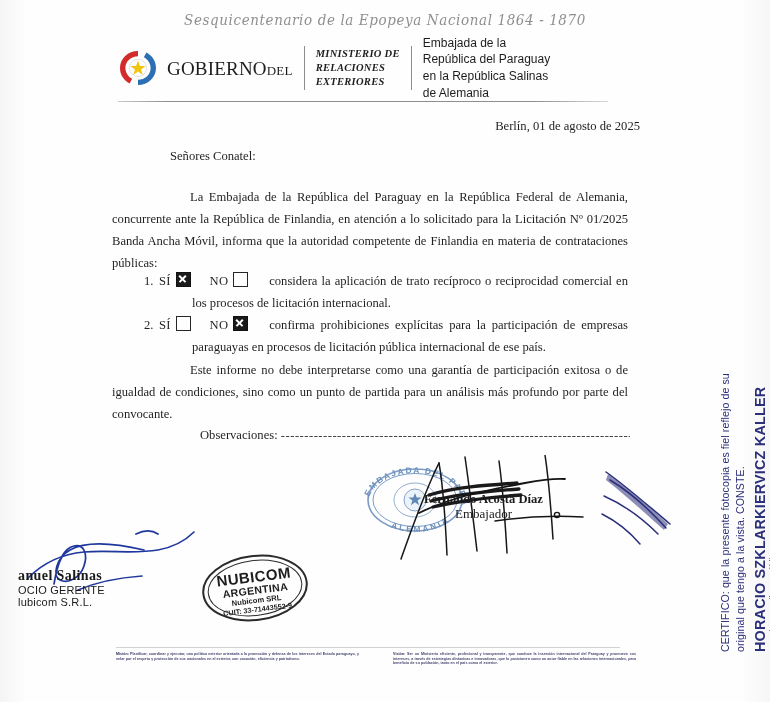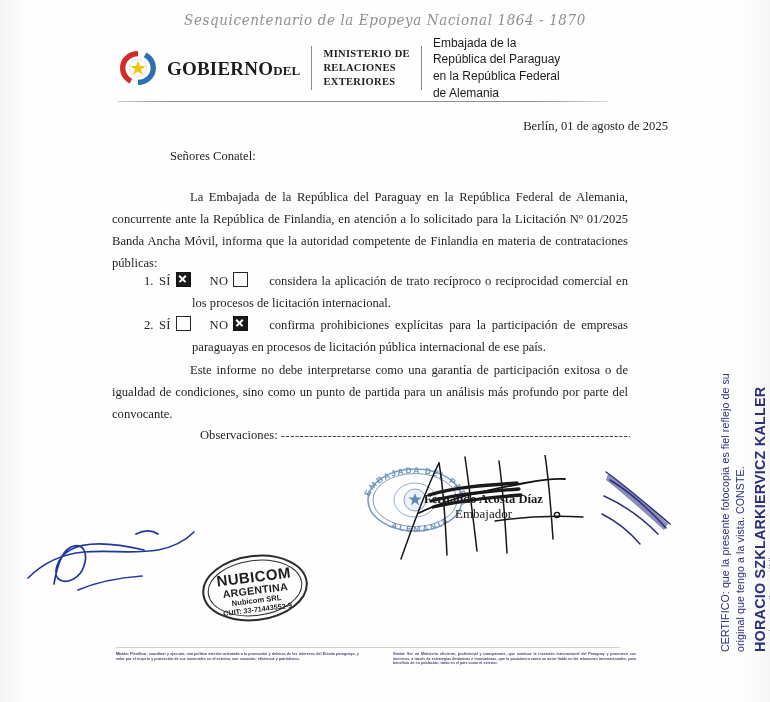--- a/index.html
+++ b/index.html
@@ -43,44 +43,44 @@
   }
   .crest{
     width:40px;height:40px;position:relative;flex:0 0 40px;margin-right:9px;
   }
   .crest svg{display:block;width:40px;height:40px;}
   .gov-name{
     flex:0 0 auto;line-height:1.0;
     font-family:"Liberation Serif", serif;
     color:#1d1d1d;
   }
-  .gov-name .l1{font-size:19px;font-weight:bold;letter-spacing:.2px;text-align:right;}
+  .gov-name .l1{font-size:19px;font-weight:normal;letter-spacing:.2px;text-align:right;}
   .gov-name .l1 .small{font-size:13px;}
   .gov-name .l2{font-size:19px;font-weight:bold;letter-spacing:.2px;margin-top:-1px;}
   .vrule{
     width:1px;background:#8c8c8c;height:44px;margin:0 11px;flex:0 0 1px;
   }
   .ministry{
     font-family:"Liberation Serif", serif;
     font-weight:bold;font-size:10.5px;line-height:1.35;letter-spacing:.3px;
-    color:#1d1d1d;flex:0 0 auto;
+    color:#1d1d1d;flex:0 0 auto;font-style:italic;
   }
   .embassy{
     font-family:"Liberation Sans", sans-serif;
     font-size:12px;line-height:1.38;color:#1d1d1d;flex:0 0 auto;
   }
   .head-rule{
     position:absolute;left:118px;top:101px;width:490px;height:1px;
     background:linear-gradient(to right,#c9c9c9,#8f8f8f 10%,#8f8f8f 85%,#d8d8d8);
   }
 
   
   .date-line{
     position:absolute;left:0;top:119px;width:640px;text-align:right;
-    font-size:12.6px;color:#1f1f1f;padding-left:28px;
+    font-size:12.6px;color:#1f1f1f;
   }
   .salutation{
     position:absolute;left:146px;top:149px;font-size:12.6px;color:#1f1f1f;margin-left:24px;
   }
   .para{
     position:absolute;font-size:12.6px;line-height:22px;
     text-align:justify;color:#1f1f1f;
   }
   .para.p1{left:112px;top:186px;width:516px;text-indent:78px;}
   .para.p2{left:112px;top:359px;width:516px;text-indent:78px;}
@@ -223,21 +223,21 @@
       <div>MINISTERIO DE</div>
       <div>RELACIONES</div>
       <div>EXTERIORES</div>
     </div>
 
     <div class="vrule"></div>
 
     <div class="embassy">
       <div>Embajada de la</div>
       <div>República del Paraguay</div>
-      <div>en la República Federal</div>
+      <div>en la República Salinas</div>
       <div>de Alemania</div>
     </div>
   </div>
   <div class="head-rule"></div>
 
   <div class="date-line">Berlín, 01 de agosto de 2025</div>
 
   <div class="salutation">Señores Conatel:</div>
 
   <div class="para p1">La Embajada de la República del Paraguay en la República Federal de Alemania, concurrente ante la República de Finlandia, en atención a lo solicitado para la Licitación Nº 01/2025 Banda Ancha Móvil, informa que la autoridad competente de Finlandia en materia de contrataciones públicas:</div>
@@ -309,20 +309,25 @@
     <svg viewBox="0 0 190 70">
       <g fill="none" stroke="#20389c" stroke-width="1.7" stroke-linecap="round" stroke-linejoin="round">
         <path d="M10 50 C24 36 44 26 66 24 C92 22 116 26 140 22 C156 19 168 12 176 4"></path>
         <path d="M36 56 C40 32 46 20 56 18 C66 16 70 26 66 38 C62 50 50 56 42 52 C34 48 38 30 52 22 C70 12 100 16 126 22"></path>
         <path d="M118 6 C126 2 134 2 140 6"></path>
         <path d="M60 62 C74 56 96 50 124 48"></path>
       </g>
     </svg>
   </div>
 
+  <div class="left-sig-text">
+    <div class="n1">anuel Salinas</div>
+    <div class="n2">OCIO GERENTE</div>
+    <div class="n3">lubicom S.R.L.</div>
+  </div>
 
   <div class="stamp-nubicom">
     <svg viewBox="0 0 118 72">
       <g transform="rotate(-7 59 36)">
         <ellipse cx="59" cy="36" rx="52" ry="32" fill="none" stroke="#2a2a2a" stroke-width="2"></ellipse>
         <ellipse cx="59" cy="36" rx="47" ry="27.5" fill="none" stroke="#2a2a2a" stroke-width="1"></ellipse>
         <text x="59" y="30" text-anchor="middle" font-family="Liberation Sans, sans-serif" font-size="15" font-weight="bold" fill="#1d1d1d" letter-spacing=".4">NUBICOM</text>
         <text x="59" y="42" text-anchor="middle" font-family="Liberation Sans, sans-serif" font-size="10.6" font-weight="bold" fill="#1d1d1d" letter-spacing=".3">ARGENTINA</text>
         <text x="59" y="51" text-anchor="middle" font-family="Liberation Sans, sans-serif" font-size="7.6" font-weight="bold" fill="#1d1d1d">Nubicom SRL</text>
         <text x="59" y="60" text-anchor="middle" font-family="Liberation Sans, sans-serif" font-size="7.2" font-weight="bold" fill="#1d1d1d">CUIT: 33-71443552-9</text>

